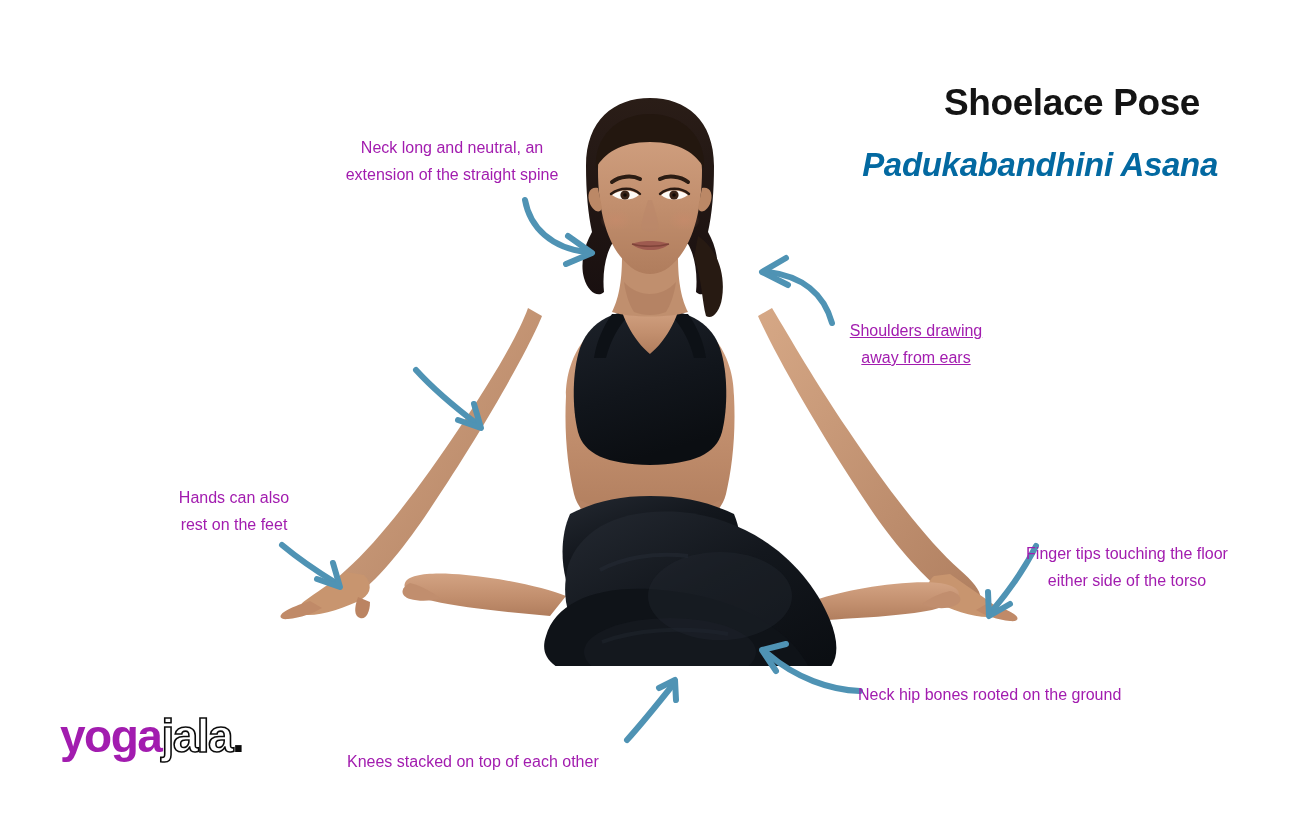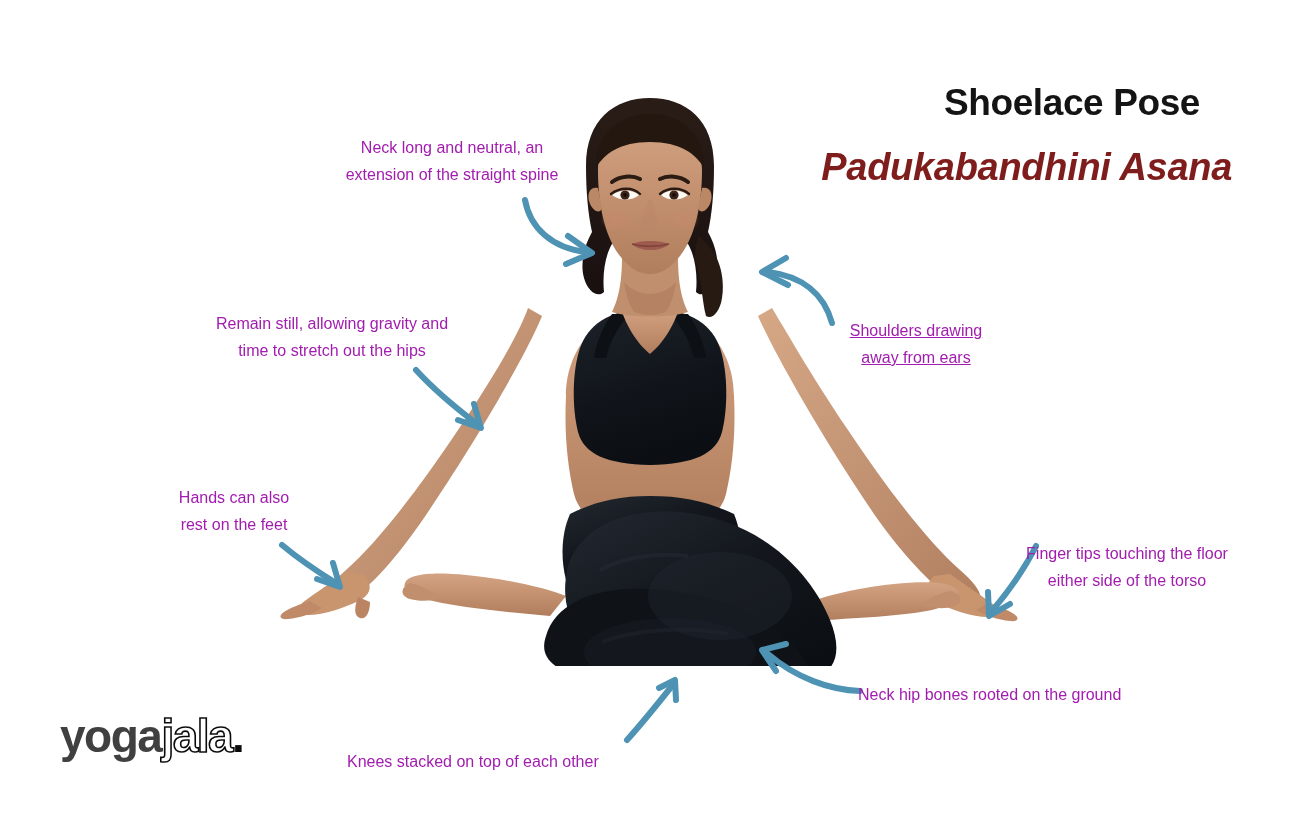--- a/index.html
+++ b/index.html
@@ -23,26 +23,26 @@
     top: 82px;
     font-size: 37px;
     font-weight: bold;
     color: #141414;
     letter-spacing: -0.4px;
     white-space: nowrap;
     text-align: center;
   }
   .subtitle {
     position: absolute;
-    right: 68px;
+    right: 82px;
     top: 146px;
-    font-size: 38px;
+    font-size: 33px;
     font-weight: bold;
     font-style: italic;
-    color: #7f1d1d;
+    color: #0369a1;
     letter-spacing: -0.3px;
     white-space: nowrap;
     text-align: right;
   }
 
   
   .ann {
     position: absolute;
     font-size: 16px;
     line-height: 27px;
@@ -73,21 +73,21 @@
     position: absolute;
     left: 60px;
     top: 713px;
     font-size: 46px;
     font-weight: bold;
     letter-spacing: -1.5px;
     line-height: 1;
     white-space: nowrap;
   }
   .logo .solid {
-    color: #404040;
+    color: #a21caf;
   }
   .logo .outline {
     color: #ffffff;
     -webkit-text-stroke: 1.6px #0a0a0a;
     text-stroke: 1.6px #0a0a0a;
   }
   .logo .dot {
     color: #0a0a0a;
   }
 
@@ -308,22 +308,20 @@
     </g>
   </svg>
 
   <div class="title">Shoelace Pose</div>
   <div class="subtitle">Padukabandhini Asana</div>
 
   <div class="ann" id="ann-neck">Neck long and neutral, an
 extension of the straight spine</div>
   <div class="ann" id="ann-shoulders">Shoulders drawing
 away from ears</div>
-  <div class="ann" id="ann-gravity">Remain still, allowing gravity and
-time to stretch out the hips</div>
   <div class="ann" id="ann-hands">Hands can also
 rest on the feet</div>
   <div class="ann" id="ann-fingers">Finger tips touching the floor
 either side of the torso</div>
   <div class="ann" id="ann-hips">Neck hip bones rooted on the ground</div>
   <div class="ann" id="ann-knees">Knees stacked on top of each other</div>
 
   <div class="logo">
     <span class="solid">yoga</span><span class="outline">jala</span><span class="dot">.</span>
   </div>

